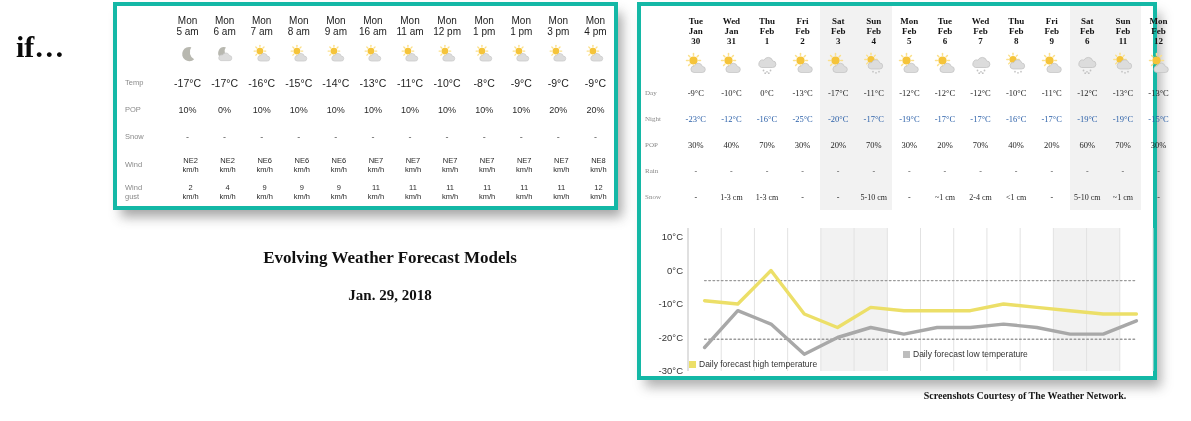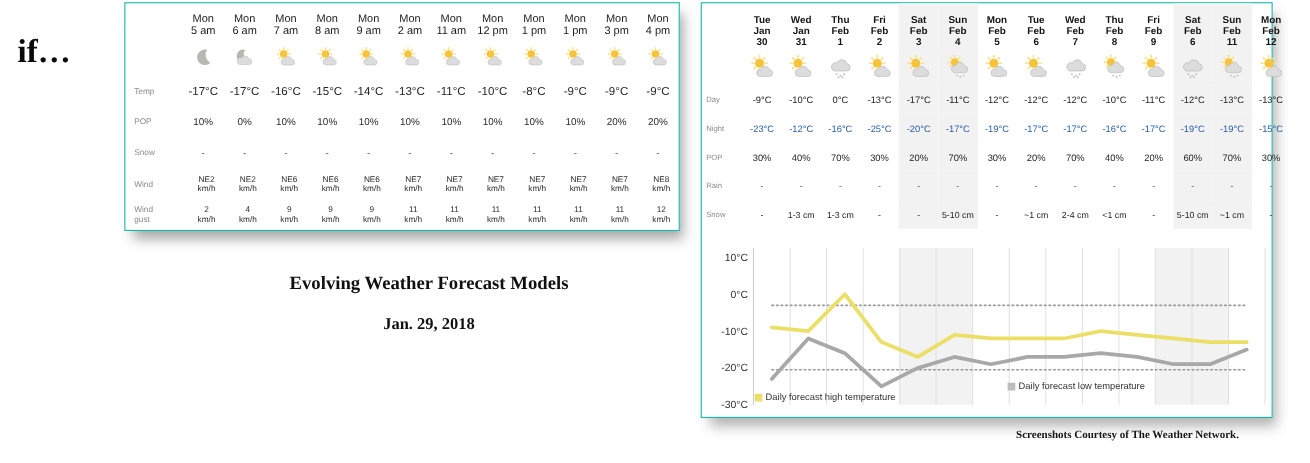--- a/index.html
+++ b/index.html
@@ -19,21 +19,21 @@
     font-weight: 700;
     font-size: 30px;
     color:#0a0a0a;
     letter-spacing:0px;
   }
 
   
   .panel {
     position:absolute;
     background:#fff;
-    border:1px solid #14b8a6;
+    border:4px solid #14b8a6;
   }
 
   
   #hourly-panel {
     left:113px; top:2px; width:505px; height:208px;
     box-shadow: 6px 9px 11px -2px rgba(60,60,60,0.45);
   }
   #hourly-table {
     width:100%; height:100%;
     border-collapse:collapse;
@@ -74,20 +74,21 @@
 
   
   #daily-panel {
     left:637px; top:2px; width:520px; height:378px;
     box-shadow: 6px 9px 11px -2px rgba(60,60,60,0.40);
   }
   #daily-table {
     width:100%;
     border-collapse:collapse;
     table-layout:fixed;
+    font-family:Liberation Serif, serif;
   }
   #daily-table td {
     border:0; padding:0;
     text-align:center; vertical-align:middle;
   }
   #daily-table .rowlabel {
     width:37px; text-align:left; padding-left:4px;
     color:#8a8a8a; font-size:7px;
   }
   .dcol { border-left:1px solid #e6e6e6; width:35.6px; }
@@ -110,21 +111,21 @@
     overflow:hidden;
   }
   #chart-svg { display:block; }
   #legend {
     position:absolute; left:48px; bottom:13px;
     font-size:8.5px; color:#333; line-height:11px;
     white-space:nowrap;
   }
   .lg-sw { display:inline-block; width:7px; height:7px; vertical-align:-1px; margin-right:3px; }
   #legend-right {
-    position:absolute; left:278px; bottom:24px;
+    position:absolute; left:262px; bottom:24px;
     font-size:8.5px; color:#333; white-space:nowrap;
   }
   .dotline {
     display:inline-block; width:14px; margin-right:3px;
     border-bottom:1px dotted #9a9a9a; vertical-align:3px;
   }
 
   
   #caption-title, #caption-date {
     position:absolute; text-align:center;
@@ -166,21 +167,21 @@
           <td class="hcol hhead">
             <div>Mon</div>
             <div>8 am</div>
           </td>
           <td class="hcol hhead">
             <div>Mon</div>
             <div>9 am</div>
           </td>
           <td class="hcol hhead">
             <div>Mon</div>
-            <div>2 am</div>
+            <div>16 am</div>
           </td>
           <td class="hcol hhead">
             <div>Mon</div>
             <div>11 am</div>
           </td>
           <td class="hcol hhead">
             <div>Mon</div>
             <div>12 pm</div>
           </td>
           <td class="hcol hhead">

